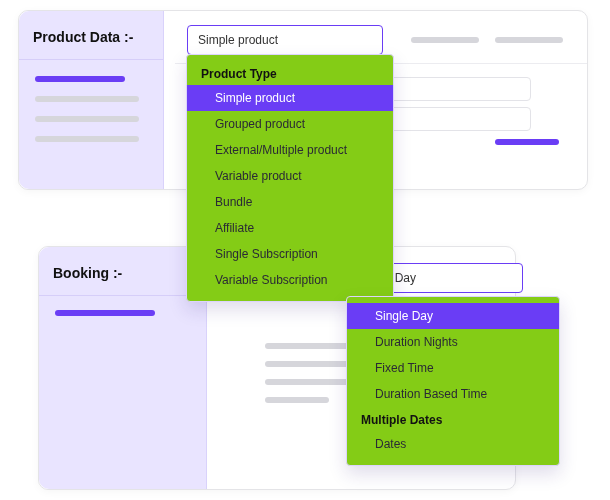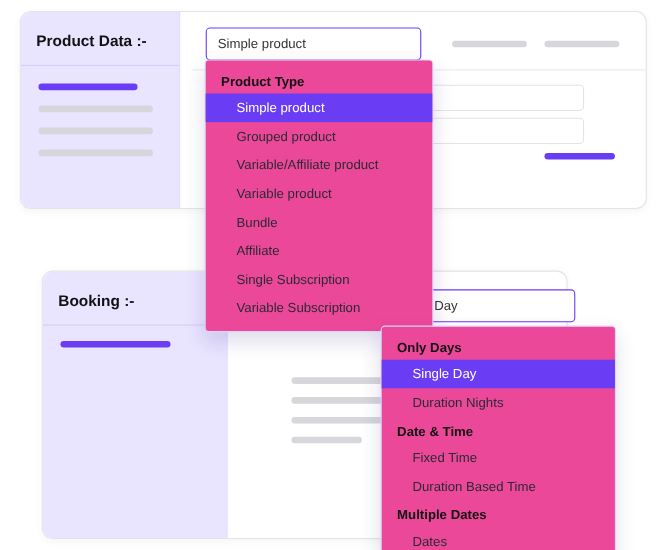--- a/index.html
+++ b/index.html
@@ -61,21 +61,21 @@
     background: #fff;
     font-size: 12px;
     color: #333;
     padding: 7px 10px;
     cursor: pointer;
     overflow: hidden; text-overflow: ellipsis; white-space: nowrap;
   }
 
   .dropdown {
     position: absolute;
-    background: #ec4899;
+    background: #84cc16;
     border: 1px solid #dcd4fd;
     border-radius: 4px;
     box-shadow: 0 8px 18px rgba(50,30,120,0.15);
     padding: 6px 0 8px 0;
     z-index: 20;
   }
   .dd-group {
     font-weight: 700;
     font-size: 12px;
     color: #121212;
@@ -136,21 +136,21 @@
     <div class="input-ph" style="left:170px; top:66px; width:186px;"></div>
     <div class="input-ph" style="left:170px; top:96px; width:186px;"></div>
     <div class="ph accent" style="left:320px; top:128px; width:64px;"></div>
   </div>
 </div>
 
 <div class="dropdown" id="top-dropdown" style="left:186px; top:54px; width:208px;">
   <div class="dd-group">Product Type</div>
 <div class="dd-item active">Simple product</div>
     <div class="dd-item">Grouped product</div>
-    <div class="dd-item">Variable/Affiliate product</div>
+    <div class="dd-item">External/Multiple product</div>
     <div class="dd-item">Variable product</div>
     <div class="dd-item">Bundle</div>
     <div class="dd-item">Affiliate</div>
     <div class="dd-item">Single Subscription</div>
     <div class="dd-item">Variable Subscription</div>
   </div>
 
 <div class="panel panel-bottom">
   <div class="sidebar">
     <div class="sidebar-title">Booking :-</div>
@@ -163,21 +163,19 @@
     <div class="content-lines" style="position:absolute; left:58px; top:96px; width:90px;">
       <div class="line" style="width:86px;"></div>
       <div class="line" style="width:86px;"></div>
       <div class="line" style="width:86px;"></div>
       <div class="line" style="width:64px;"></div>
     </div>
   </div>
 </div>
 
 <div class="dropdown" id="bottom-dropdown" style="left:346px; top:296px; width:214px;">
-    <div class="dd-group">Only Days</div>
     <div class="dd-item active">Single Day</div>
     <div class="dd-item">Duration Nights</div>
-    <div class="dd-group">Date &amp; Time</div>
     <div class="dd-item">Fixed Time</div>
     <div class="dd-item">Duration Based Time</div>
     <div class="dd-group">Multiple Dates</div>
     <div class="dd-item">Dates</div>
   </div>
 
 </body></html>

